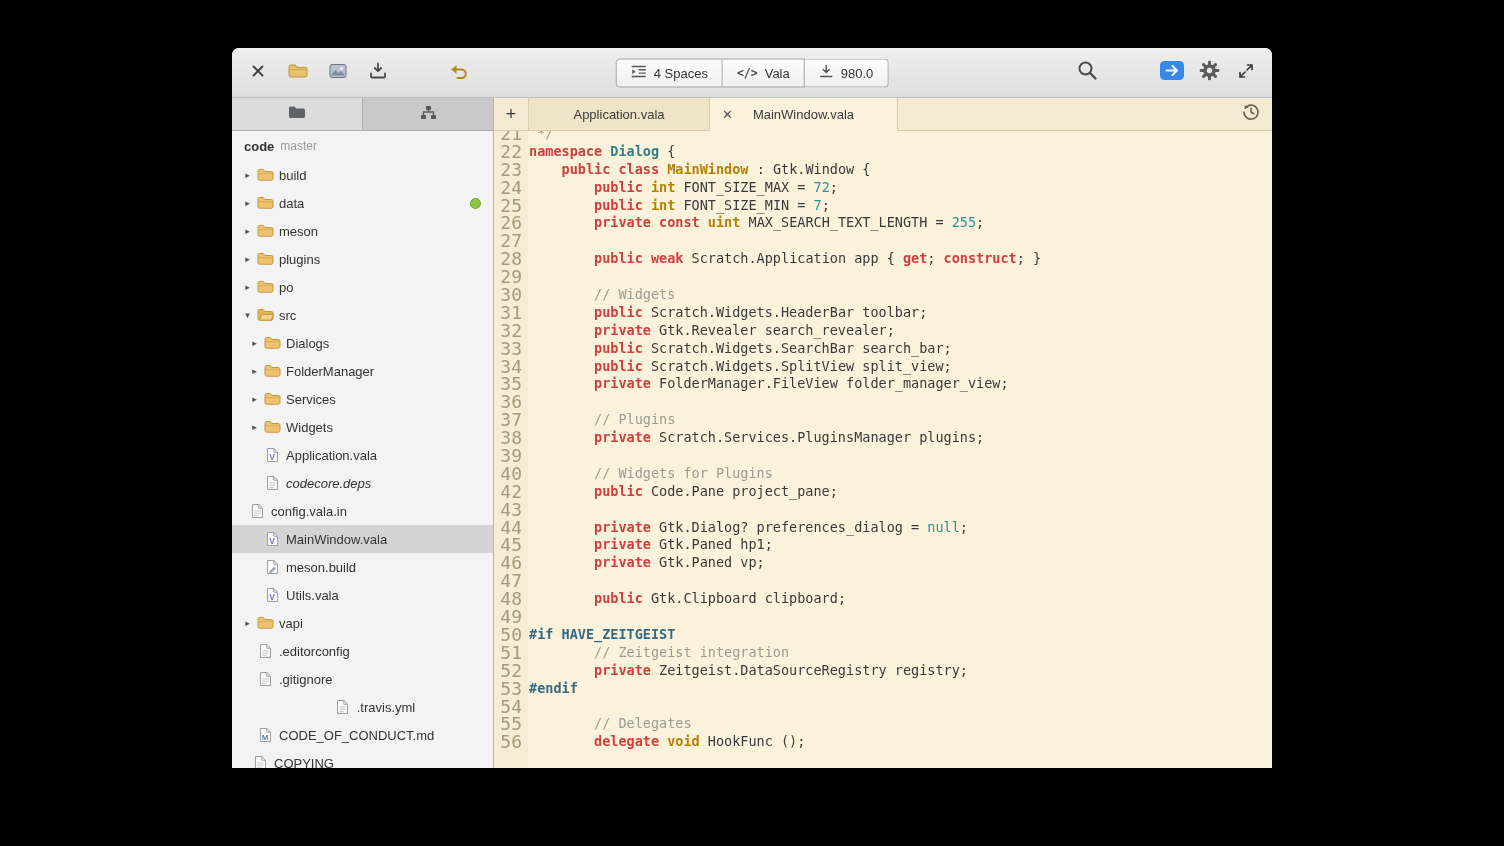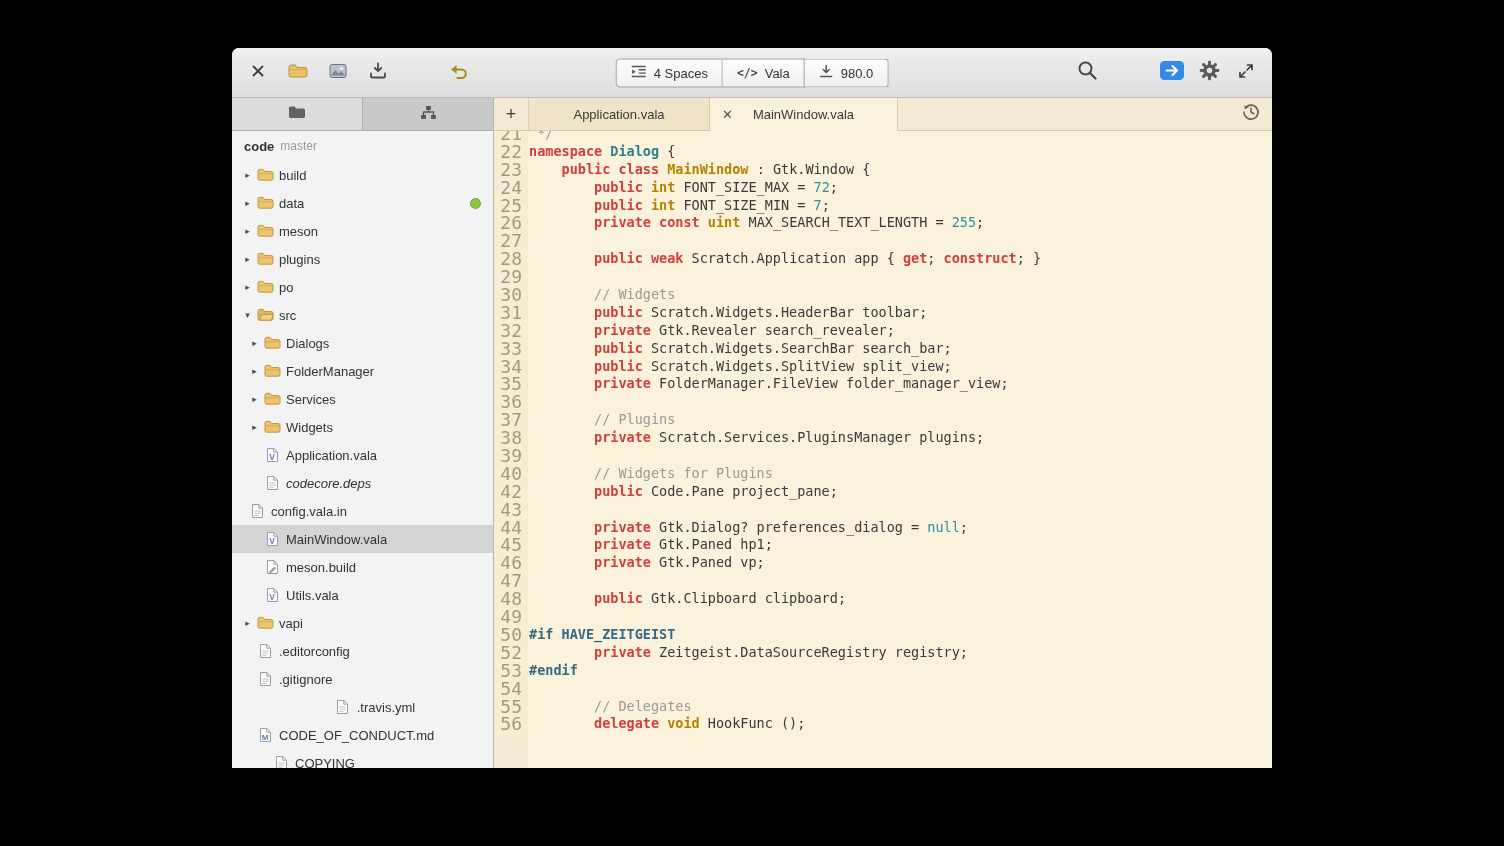--- a/index.html
+++ b/index.html
@@ -434,21 +434,21 @@
             <span class="expander"></span>
             <span class="tree-icon">
               <svg width="13" height="16" viewBox="0 0 13 16">
                 <path d="M1.5 1.5 h6.3 l3.7 3.7 v9.3 h-10 z" fill="#fdfdfd" stroke="#9d9d9d"></path>
                 <path d="M7.8 1.5 v3.7 h3.7" fill="none" stroke="#9d9d9d"></path>
                 <text x="6" y="12.8" text-anchor="middle" font-size="8" font-weight="bold" fill="#5d7fa3">M</text>
               </svg>
             </span>
             <span class="tree-label">CODE_OF_CONDUCT.md</span>
           </div>
-          <div class="tree-row" style="padding-left: 24px;">
+          <div class="tree-row" style="padding-left: 3px;">
             <span class="expander"></span>
             <span class="tree-icon">
               <svg width="13" height="16" viewBox="0 0 13 16">
                 <path d="M1.5 1.5 h6.3 l3.7 3.7 v9.3 h-10 z" fill="#fdfdfd" stroke="#9d9d9d"></path>
                 <path d="M7.8 1.5 v3.7 h3.7" fill="none" stroke="#9d9d9d"></path>
                 <path d="M3.2 8 h6.4 M3.2 10.2 h6.4 M3.2 12.4 h4.4" stroke="#c6c6c6" stroke-width="1"></path>
               </svg>
             </span>
             <span class="tree-label">COPYING</span>
           </div>
@@ -500,20 +500,21 @@
             <div class="line"><span class="ln">40</span><span class="lc"><span class="tk-d">        </span><span class="tk-c">// Widgets for Plugins</span></span></div>
             <div class="line"><span class="ln">42</span><span class="lc"><span class="tk-d">        </span><span class="tk-k">public</span><span class="tk-d"> Code.Pane project_pane;</span></span></div>
             <div class="line"><span class="ln">43</span><span class="lc"></span></div>
             <div class="line"><span class="ln">44</span><span class="lc"><span class="tk-d">        </span><span class="tk-k">private</span><span class="tk-d"> Gtk.Dialog? preferences_dialog = </span><span class="tk-n">null</span><span class="tk-d">;</span></span></div>
             <div class="line"><span class="ln">45</span><span class="lc"><span class="tk-d">        </span><span class="tk-k">private</span><span class="tk-d"> Gtk.Paned hp1;</span></span></div>
             <div class="line"><span class="ln">46</span><span class="lc"><span class="tk-d">        </span><span class="tk-k">private</span><span class="tk-d"> Gtk.Paned vp;</span></span></div>
             <div class="line"><span class="ln">47</span><span class="lc"></span></div>
             <div class="line"><span class="ln">48</span><span class="lc"><span class="tk-d">        </span><span class="tk-k">public</span><span class="tk-d"> Gtk.Clipboard clipboard;</span></span></div>
             <div class="line"><span class="ln">49</span><span class="lc"></span></div>
             <div class="line"><span class="ln">50</span><span class="lc"><span class="tk-p">#if HAVE_ZEITGEIST</span></span></div>
+            <div class="line"><span class="ln">51</span><span class="lc"><span class="tk-d">        </span><span class="tk-c">// Zeitgeist integration</span></span></div>
             <div class="line"><span class="ln">52</span><span class="lc"><span class="tk-d">        </span><span class="tk-k">private</span><span class="tk-d"> Zeitgeist.DataSourceRegistry registry;</span></span></div>
             <div class="line"><span class="ln">53</span><span class="lc"><span class="tk-p">#endif</span></span></div>
             <div class="line"><span class="ln">54</span><span class="lc"></span></div>
             <div class="line"><span class="ln">55</span><span class="lc"><span class="tk-d">        </span><span class="tk-c">// Delegates</span></span></div>
             <div class="line"><span class="ln">56</span><span class="lc"><span class="tk-d">        </span><span class="tk-k">delegate</span><span class="tk-d"> </span><span class="tk-tp">void</span><span class="tk-d"> HookFunc ();</span></span></div>
           </div>
       </div>
     </div>
   </div>
 </div>

